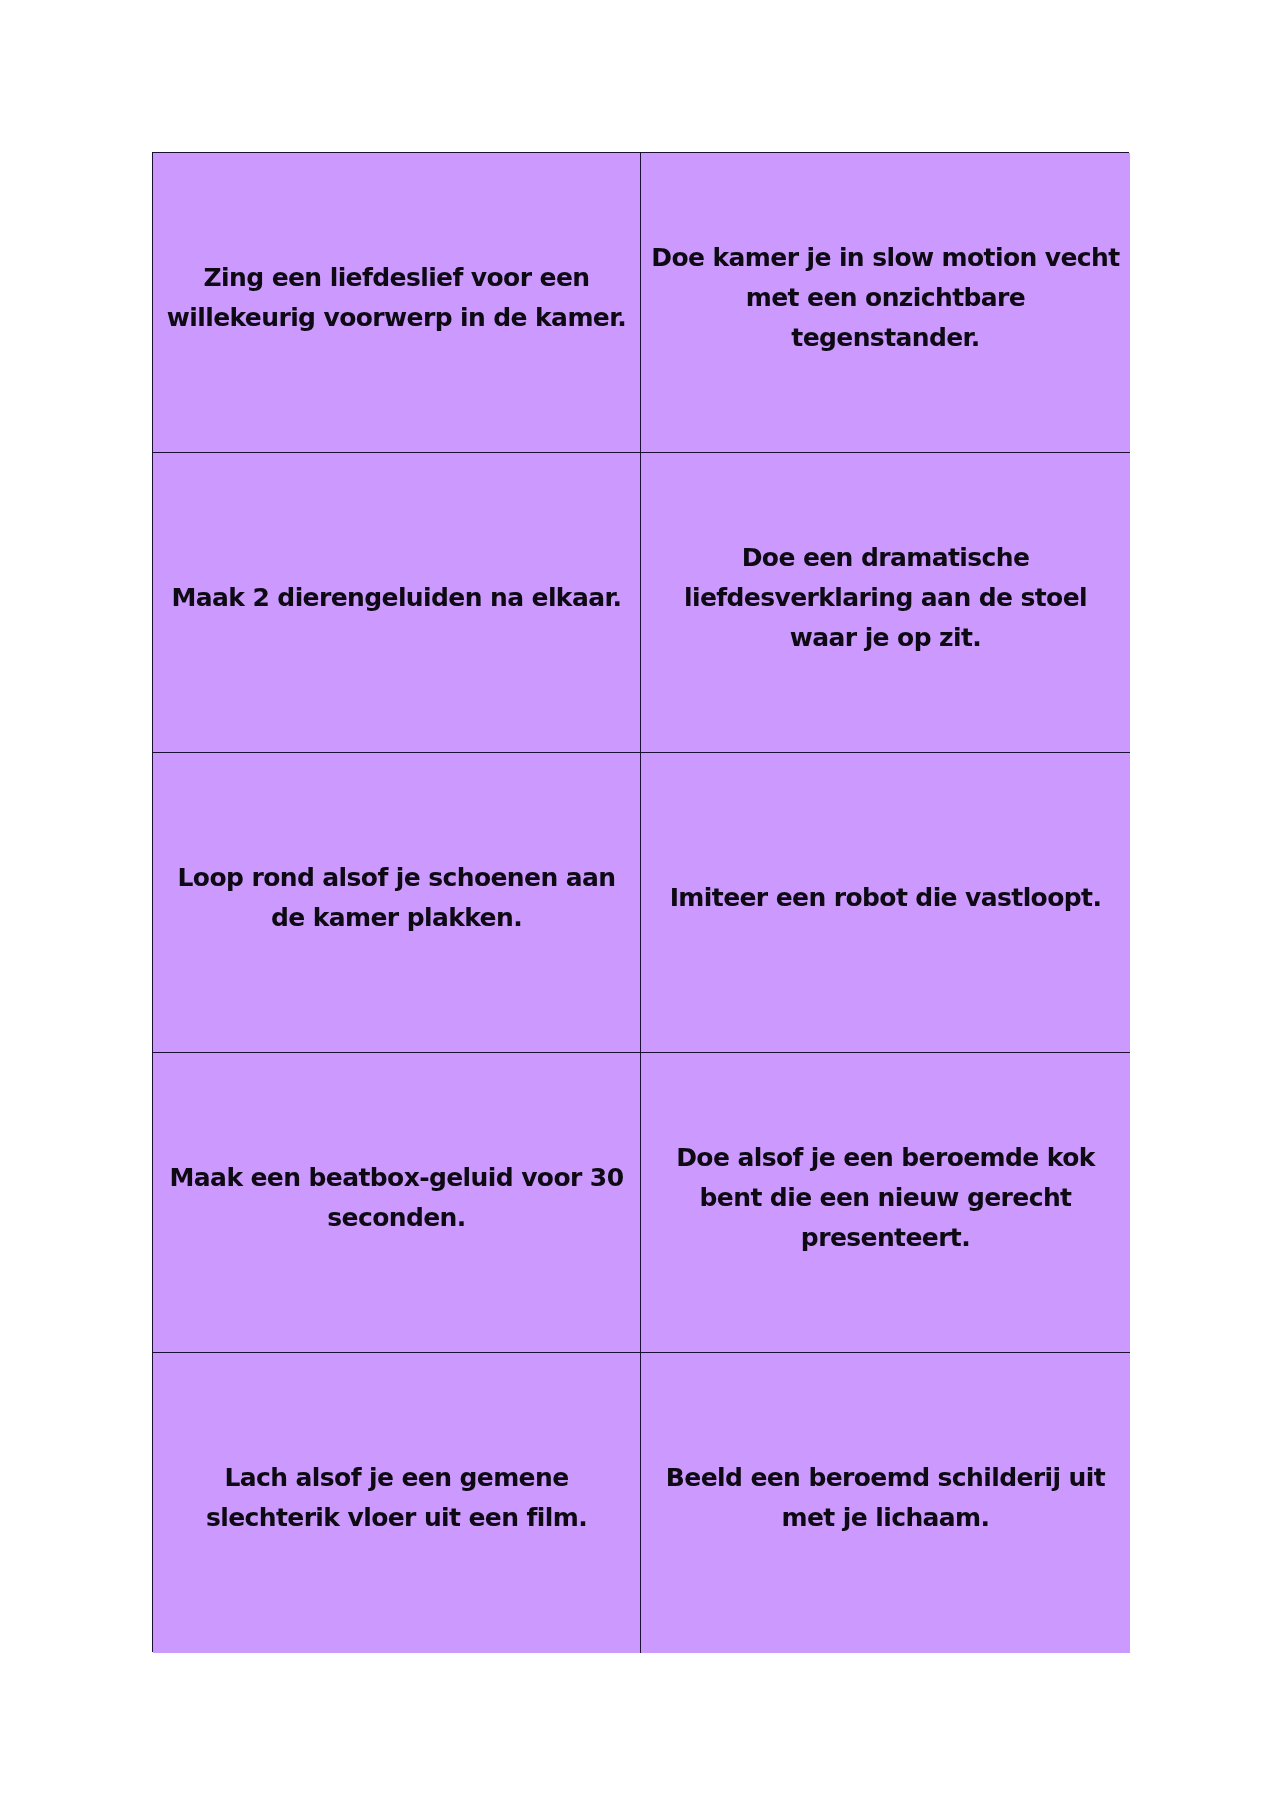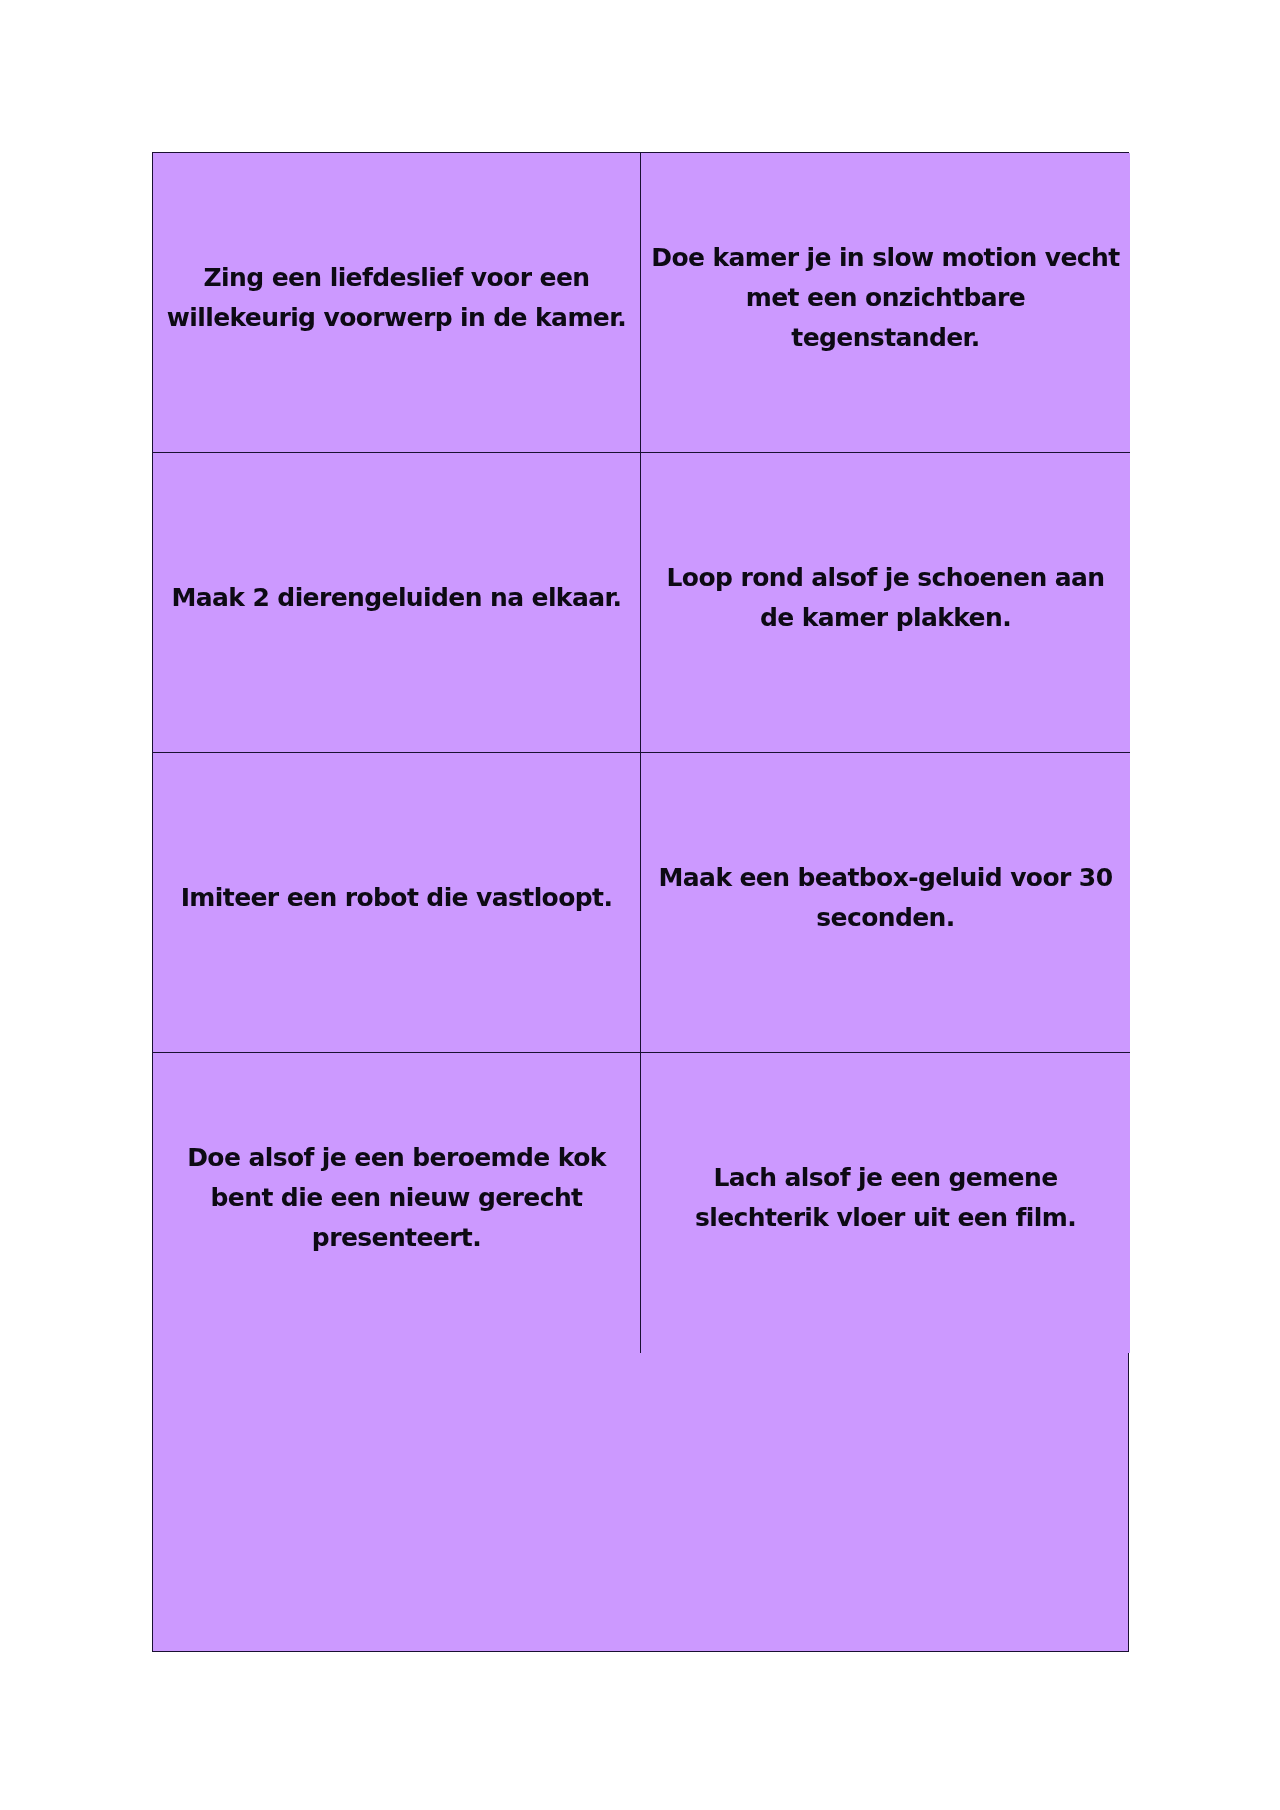--- a/index.html
+++ b/index.html
@@ -32,28 +32,34 @@
     <div class="card">
         <div class="card-text">Zing een liefdeslief voor een willekeurig voorwerp in de kamer.</div>
       </div>
     <div class="card">
         <div class="card-text">Doe kamer je in slow motion vecht met een onzichtbare tegenstander.</div>
       </div>
     <div class="card">
         <div class="card-text">Maak 2 dierengeluiden na elkaar.</div>
       </div>
     <div class="card">
+        <div class="card-text">Doe een dramatische liefdesverklaring aan de stoel waar je op zit.</div>
+      </div>
+    <div class="card">
         <div class="card-text">Loop rond alsof je schoenen aan de kamer plakken.</div>
       </div>
     <div class="card">
         <div class="card-text">Imiteer een robot die vastloopt.</div>
       </div>
     <div class="card">
         <div class="card-text">Maak een beatbox-geluid voor 30 seconden.</div>
       </div>
     <div class="card">
         <div class="card-text">Doe alsof je een beroemde kok bent die een nieuw gerecht presenteert.</div>
       </div>
     <div class="card">
         <div class="card-text">Lach alsof je een gemene slechterik vloer uit een film.</div>
       </div>
+    <div class="card">
+        <div class="card-text">Beeld een beroemd schilderij uit met je lichaam.</div>
+      </div>
   </div>
 </div>
 
 </body></html>

